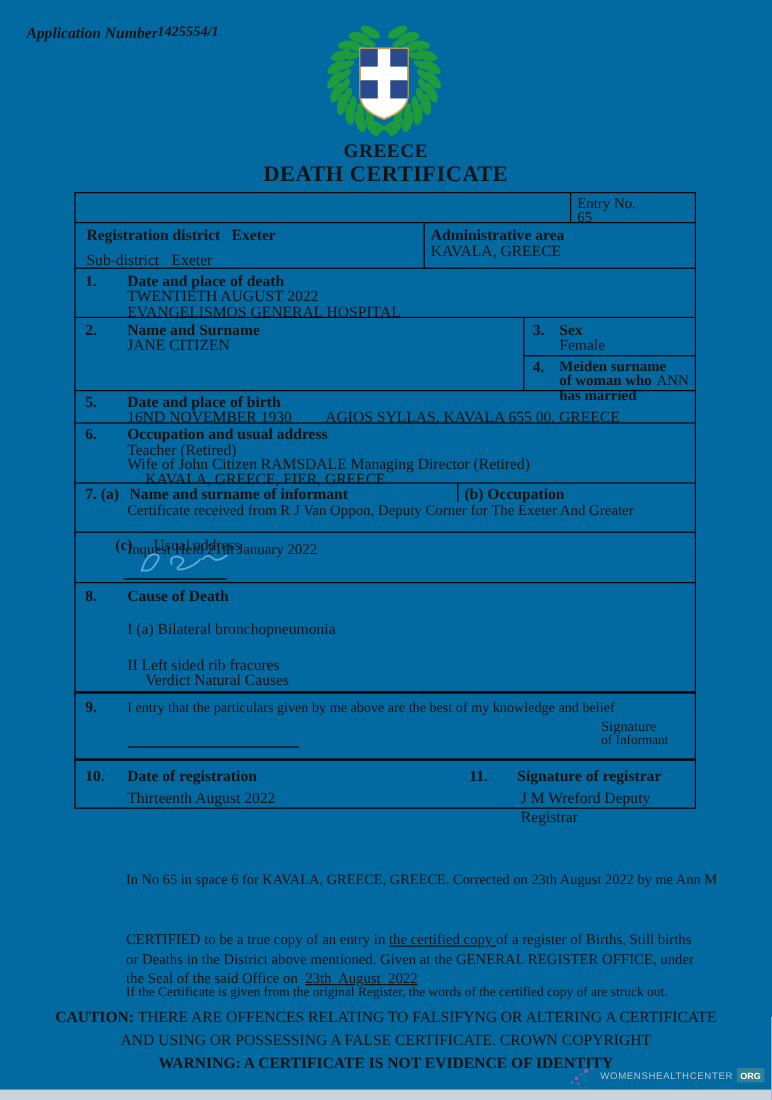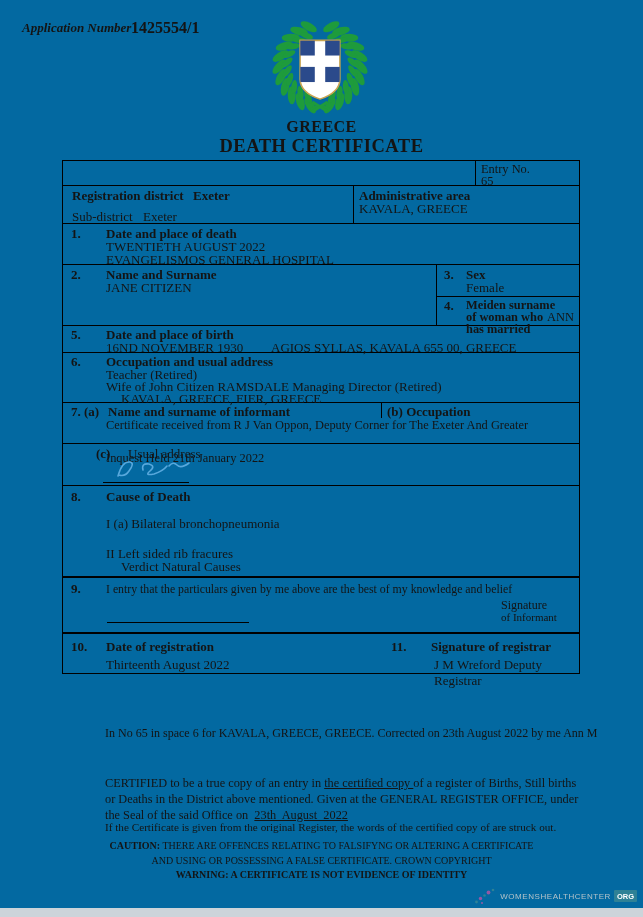--- a/index.html
+++ b/index.html
@@ -4,21 +4,21 @@
 <style>
   html,body{margin:0;padding:0;background:#fff;}
   .page{position:relative;width:643px;height:917px;background:#0369a1;overflow:hidden;
         font-family:"Liberation Serif","DejaVu Serif",serif;color:#141414;}
   .abs{position:absolute;}
   .b{font-weight:bold;}
   .u{text-decoration:underline;}
   .c{text-align:center;width:100%;}
   
   .appnum-label{left:22px;top:20px;font-size:13px;font-weight:bold;font-style:italic;}
-  .appnum-value{left:131px;top:19px;font-size:16px;font-weight:bold;}
+  .appnum-value{left:131px;top:19px;font-size:12px;font-weight:bold;font-style:italic;}
   .emblem{left:263px;top:11px;}
   .country-title{top:118px;font-size:16px;font-weight:bold;letter-spacing:.5px;}
   .doc-title{top:136px;font-size:18.5px;font-weight:bold;letter-spacing:.5px;}
   
   .ct{left:62px;top:160px;width:516px;height:512px;border:1.5px solid #000;box-sizing:content-box;}
   .row{position:absolute;left:0;width:100%;border-bottom:1px solid #000;box-sizing:border-box;}
   .row.hvy{border-bottom-width:2px;}
   .row:last-child{border-bottom:none;}
   .vline{position:absolute;width:1.3px;background:#000;}
   .hline{position:absolute;height:1px;background:#000;}
@@ -26,21 +26,21 @@
   .lbl{position:absolute;font-weight:bold;font-size:13px;}
   .val{position:absolute;font-size:13px;}
   .sm{font-size:12.4px;}
   
   .sigline{position:absolute;border-bottom:1.3px solid #000;}
   
   .rich div{white-space:pre;line-height:1.3;}
   .p1{left:105px;top:726px;font-size:12px;}
   .p2{left:105px;top:776px;font-size:12.3px;}
   .note{left:105px;top:821px;font-size:11.2px;}
-  .caution{left:0;top:839px;font-size:10px;text-align:center;width:643px;}
+  .caution{left:0;top:839px;font-size:13px;text-align:center;width:643px;}
   .caution div{white-space:pre;line-height:1.45;}
   
   .logo{right:6px;top:886px;display:flex;align-items:center;gap:3px;
         font-family:"Liberation Sans","DejaVu Sans",sans-serif;}
   .logo-name{font-size:8px;letter-spacing:.55px;color:#b4c3c9;}
   .logo-tld{font-size:7.5px;font-weight:bold;color:#fff;background:#2e8196;
             padding:1.5px 3px;border-radius:1px;}
   .bottombar{left:0;top:908px;width:643px;height:9px;background:#ccd4da;}
 </style>
 </head>

